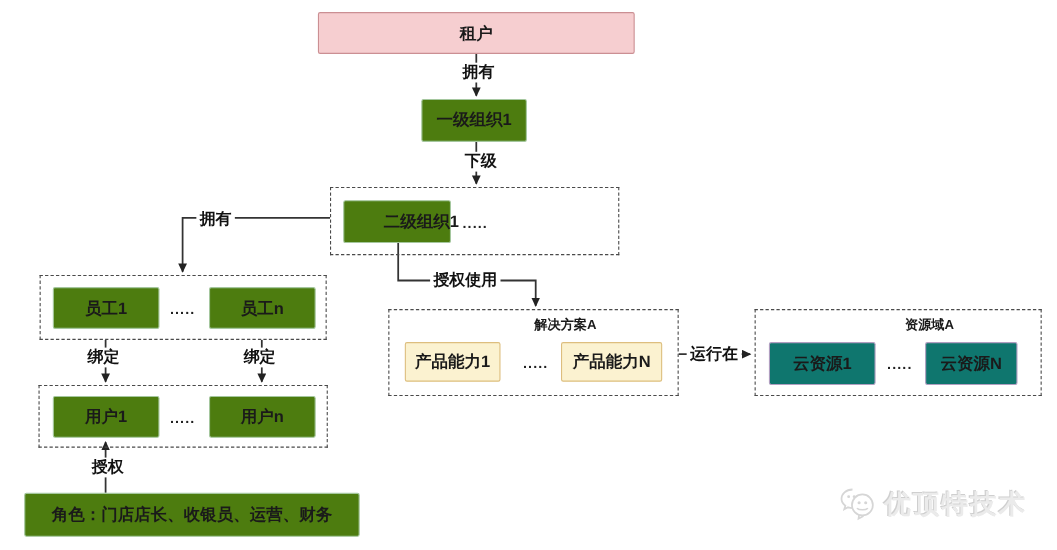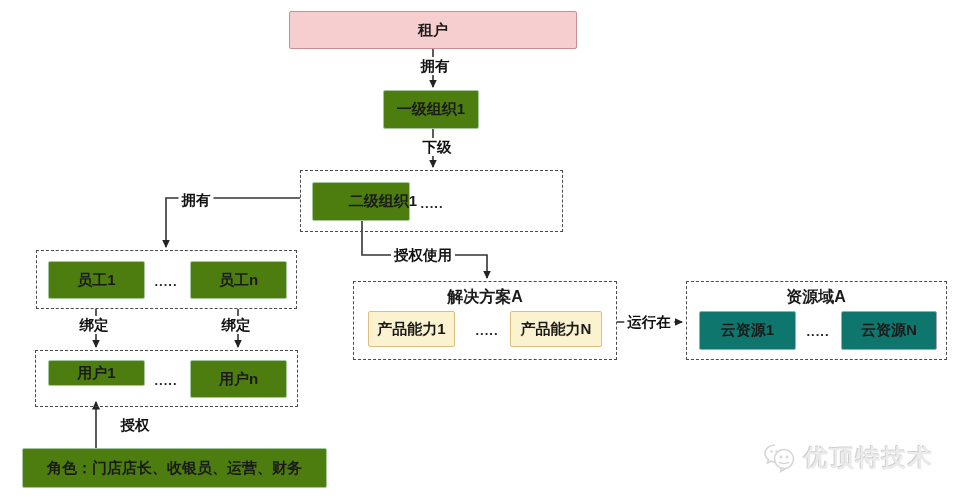--- a/index.html
+++ b/index.html
@@ -38,25 +38,26 @@
   .node.purple { background: #0f766e; border: 1px solid #b09ec0; }
 
   .group {
     position: absolute;
     border: 1.4px dashed #4a4a4a;
     background: transparent;
   }
 
   .group-title {
     position: absolute;
-    font-size: 16px;
+    font-size: 12px;
     font-weight: bold;
     color: #1a1a1a;
     transform: translateX(-50%);
     white-space: nowrap;
+    margin-left: 29px;
   }
 
   .dots {
     position: absolute;
     font-size: 13px;
     font-weight: bold;
     color: #222;
     letter-spacing: 1px;
     transform: translate(-50%, -50%);
   }
@@ -147,29 +148,29 @@
   </div>
   <span class="dots" style="left:166px; top:281px;">.....</span>
   <div class="node green" style="left:190px; top:261px; width:97px; height:38px;">
     <span>员工n</span>
   </div>
 
   <span class="edge-label" style="left:94px; top:325px;">绑定</span>
   <span class="edge-label" style="left:236px; top:325px;">绑定</span>
 
   <div class="group" style="left:35px; top:350px; width:263px; height:57px;"></div>
-  <div class="node green" style="left:48px; top:360px; width:97px; height:26px;">
+  <div class="node green" style="left:48px; top:360px; width:97px; height:38px;">
     <span>用户1</span>
   </div>
   <span class="dots" style="left:166px; top:380px;">.....</span>
   <div class="node green" style="left:190px; top:360px; width:97px; height:38px;">
     <span>用户n</span>
   </div>
 
-  <span class="edge-label" style="left:98px; top:425px;margin-left:37px;">授权</span>
+  <span class="edge-label" style="left:98px; top:425px;">授权</span>
 
   <div class="node green" style="left:22px; top:448px; width:305px; height:40px;">
     <span>角色：门店店长、收银员、运营、财务</span>
   </div>
 
   <div class="group" style="left:353px; top:281px; width:264px; height:79px;"></div>
   <span class="group-title" style="left:485px; top:287px;">解决方案A</span>
   <div class="node yellow" style="left:368px; top:311px; width:87px; height:36px;">
     <span>产品能力1</span>
   </div>
@@ -179,21 +180,21 @@
   </div>
 
   <span class="edge-label" style="left:649px; top:322px;">运行在</span>
 
   <div class="group" style="left:686px; top:281px; width:261px; height:79px;"></div>
   <span class="group-title" style="left:816px; top:287px;">资源域A</span>
   <div class="node purple" style="left:699px; top:311px; width:97px; height:39px;">
     <span>云资源1</span>
   </div>
   <span class="dots" style="left:818px; top:331px;">.....</span>
-  <div class="node purple" style="left:841px; top:311px; width:96px; height:39px;">
+  <div class="node purple" style="left:841px; top:311px; width:84px; height:39px;">
     <span>云资源N</span>
   </div>
 
   <div class="watermark">
     <svg width="36" height="34" viewBox="0 0 36 34">
       <g fill="none" stroke="#d6d6d6" stroke-width="1.6">
         <path d="M13,4 C7,4 3,8 3,12.5 C3,15 4.4,17.2 6.5,18.7 L5.5,22 L9,20.2 C10.2,20.6 11.6,20.9 13,20.9"></path>
         <circle cx="22" cy="18" r="9.5"></circle>
         <path d="M19,27 L18.5,30.5 L23,28"></path>
       </g>

